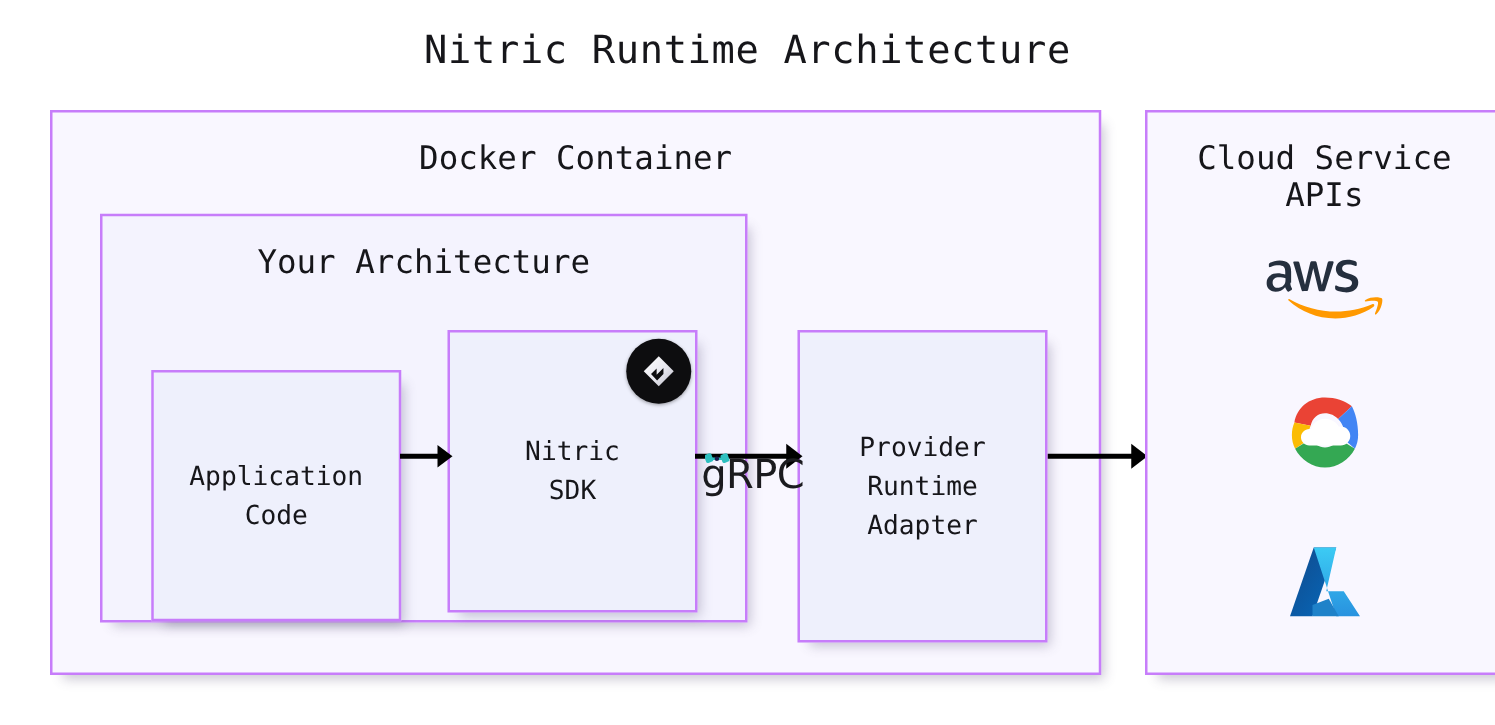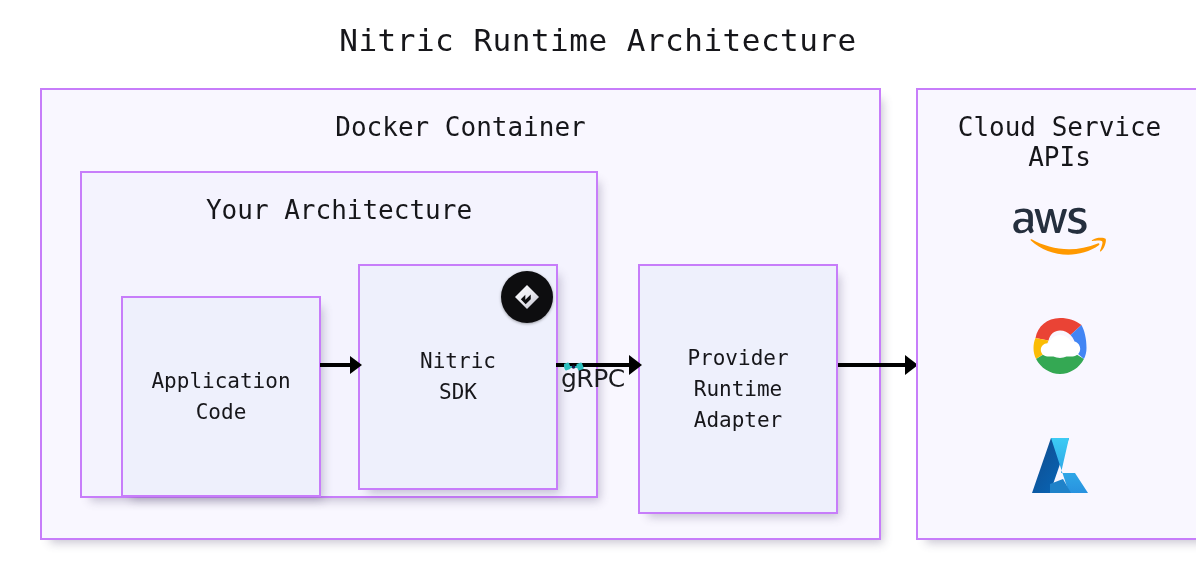--- a/index.html
+++ b/index.html
@@ -166,21 +166,21 @@
   
   #grpc-label {
     position: absolute;
     left: 561px;
     top: 366px;
     display: flex;
     align-items: flex-start;
   }
   #grpc-text {
     font-family: "DejaVu Sans", "Liberation Sans", sans-serif;
-    font-size: 25px;
+    font-size: 32px;
     line-height: 26px;
     color: #1b1b1f;
     letter-spacing: -0.5px;
   }
   #grpc-mark {
     position: absolute;
     left: 3px;
     top: -5px;
   }
 </style>

